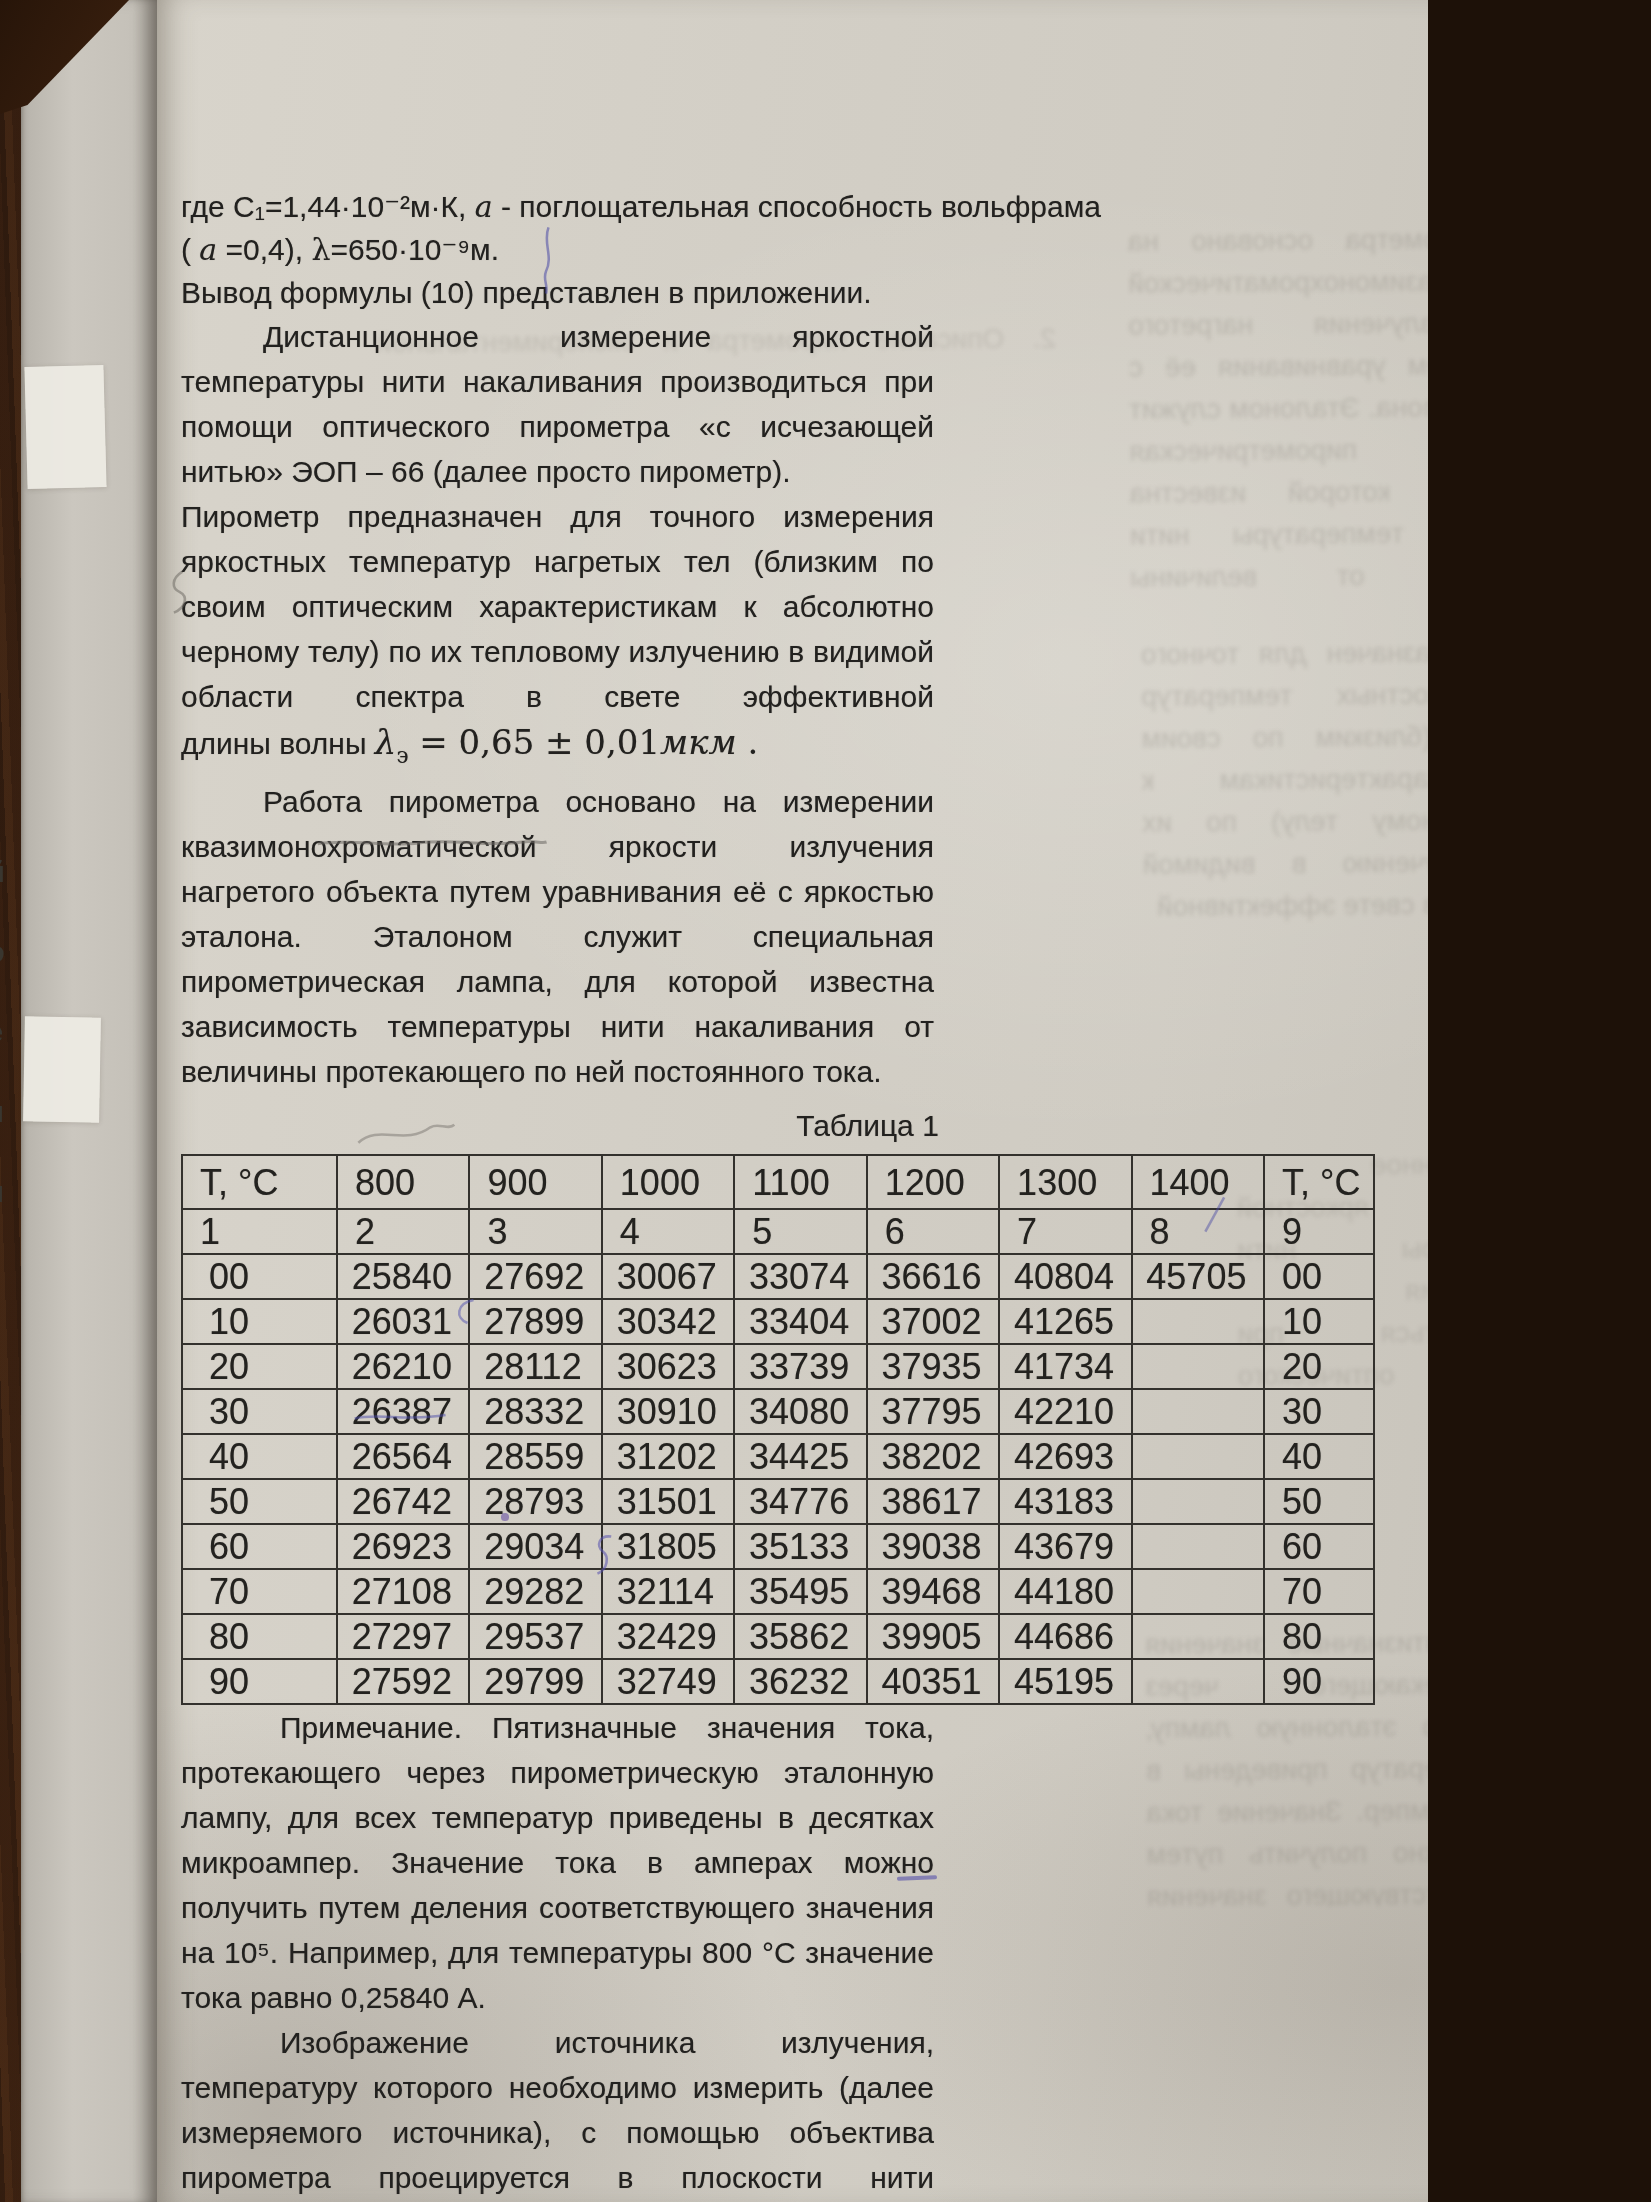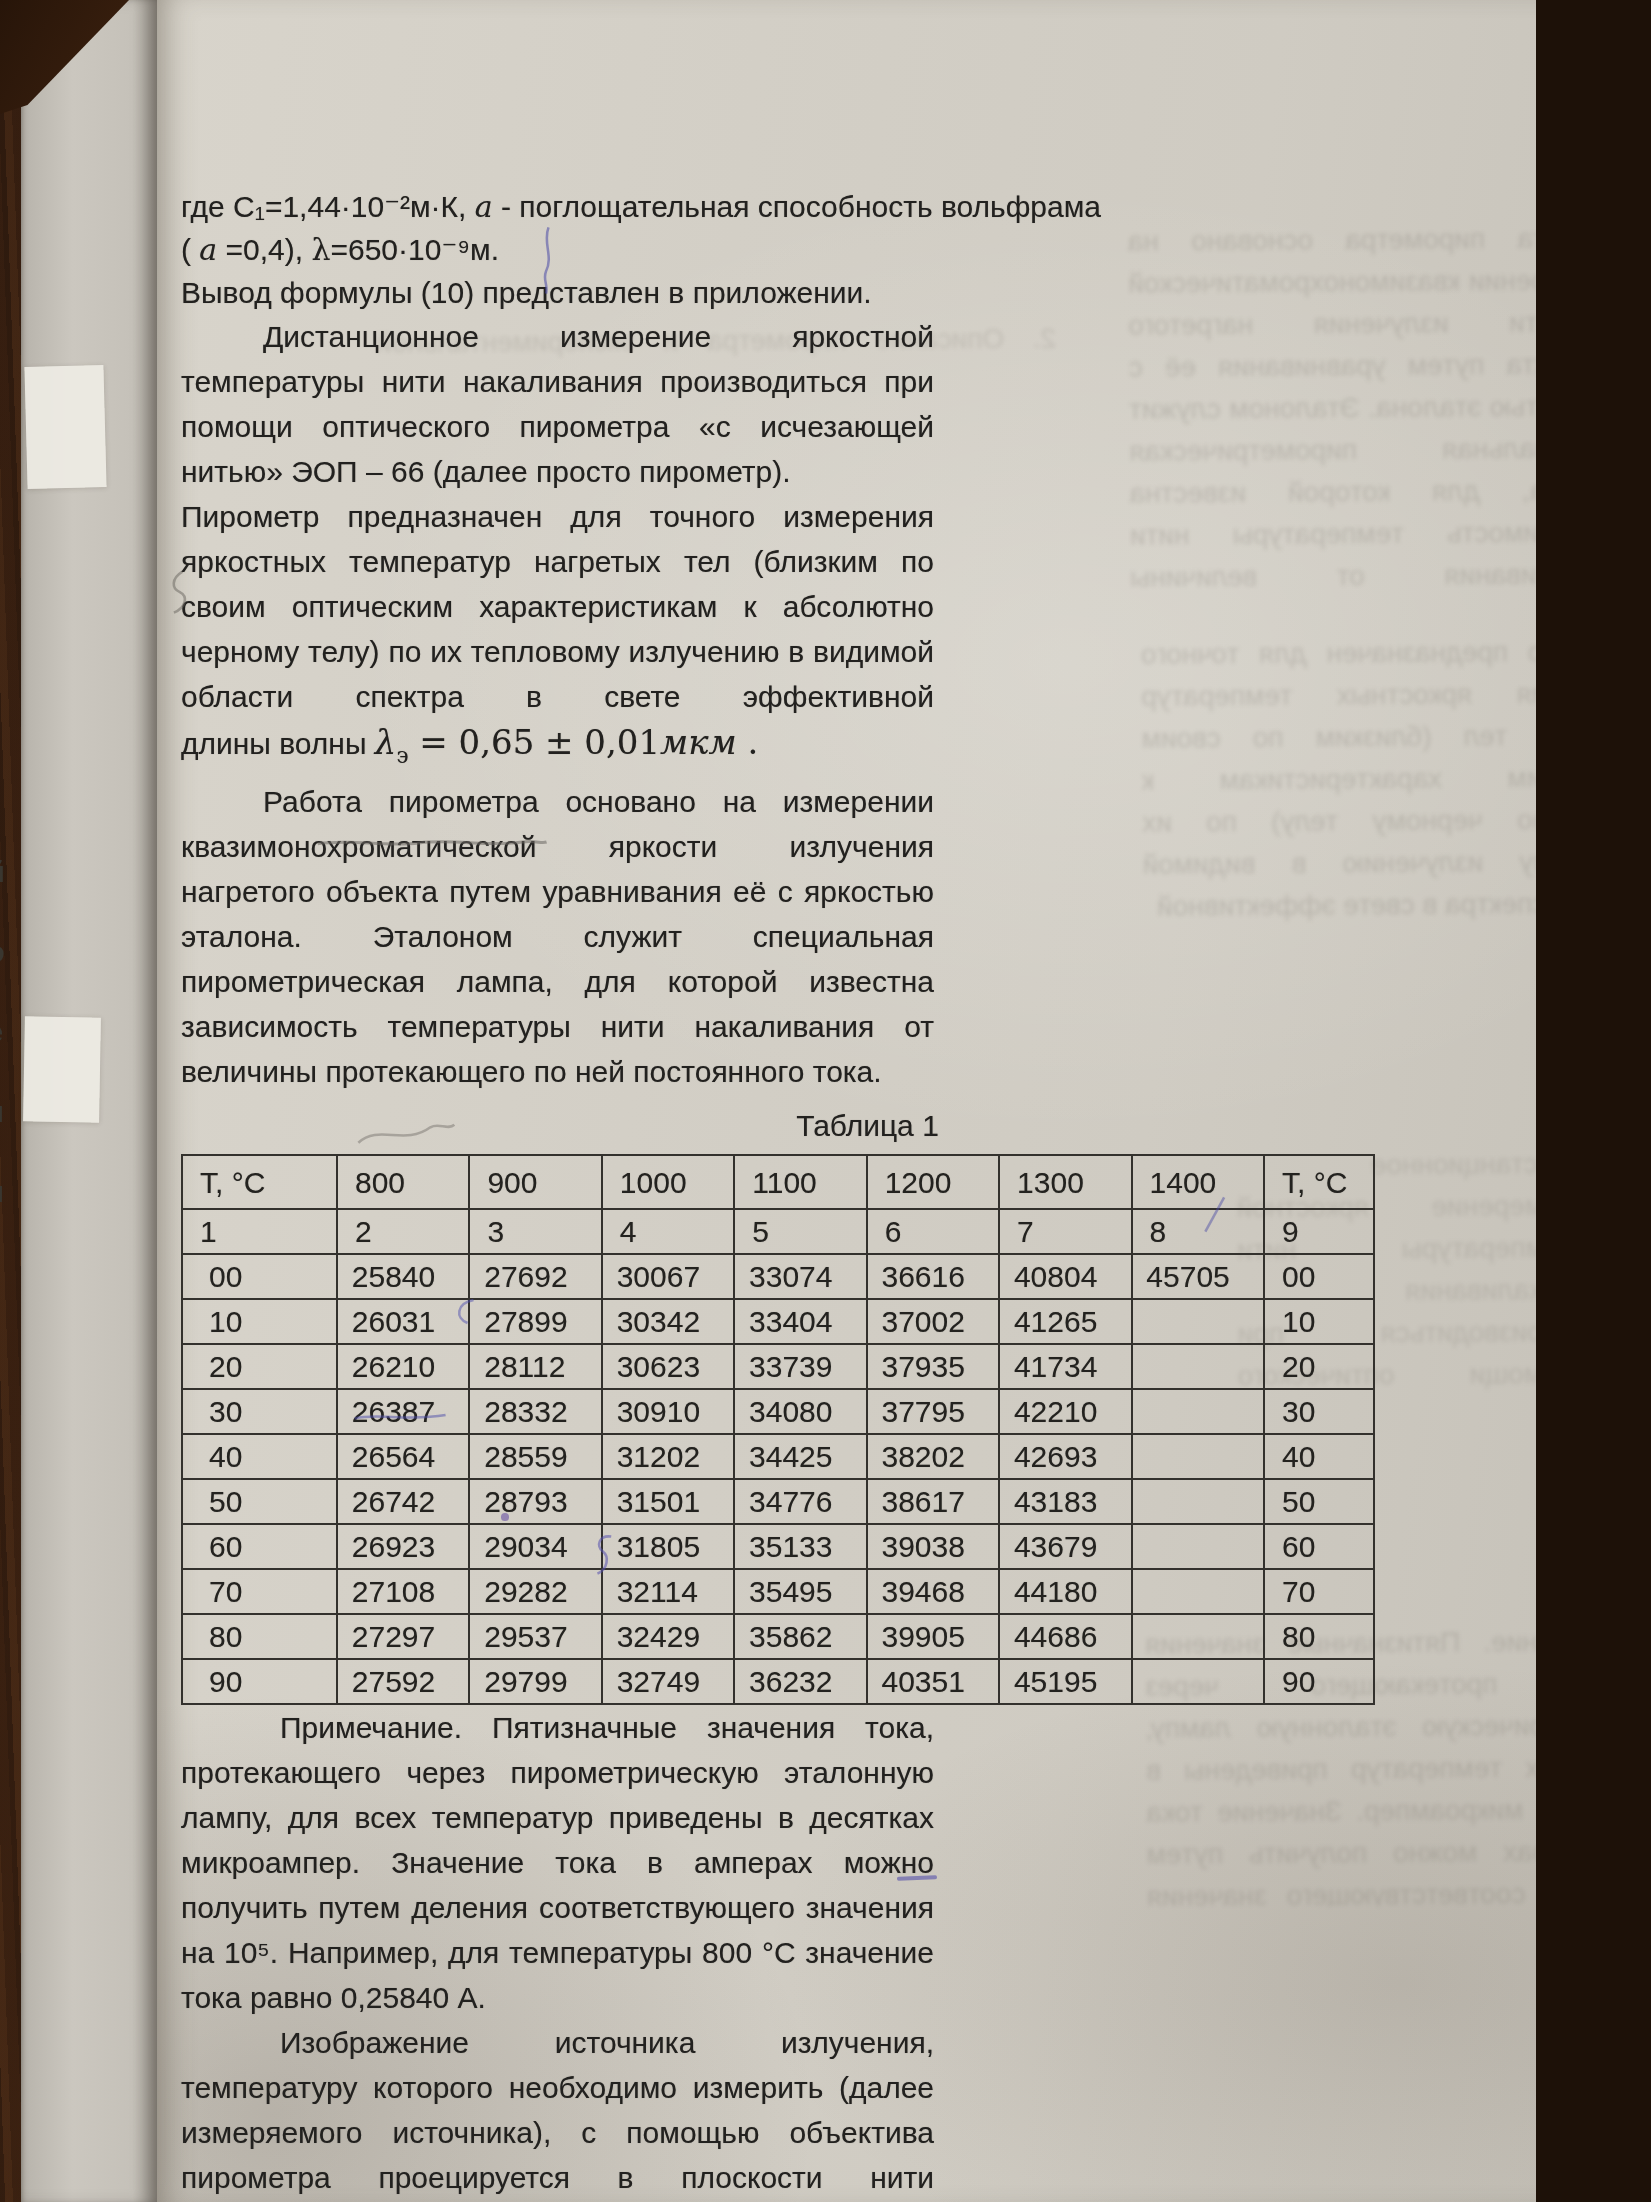--- a/index.html
+++ b/index.html
@@ -1,16 +1,16 @@
 <!DOCTYPE html>
 <html style="font-size:13.8px"><head>
 <meta charset="utf-8">
 <style>
   html,body{margin:0;padding:0;background:#1d1108;}
-  .scene{position:relative;width:1536px;height:2203px;overflow:hidden;
+  .scene{position:relative;width:1428px;height:2203px;overflow:hidden;
     font-family:"Liberation Sans","DejaVu Sans",sans-serif;}
   
   .wood{position:absolute;inset:0;
     background:
       repeating-linear-gradient(88deg, rgba(15,8,4,.28) 0 5.2px, rgba(95,58,28,.16) 5.2px 13px, rgba(35,18,8,.22) 13px 24px),
       linear-gradient(95deg,#3a2112 0%,#4c2b15 30%,#57321b 58%,#3c2210 100%);}
   .wood-corner{position:absolute;left:0;top:0;width:146px;height:129px;
     clip-path:polygon(0 0,129px 0,27.5px 105px,0 114px);
     background:linear-gradient(120deg,#271509,#402310);}
   
@@ -43,21 +43,21 @@
   p.body{width:753px;margin:0;text-align:justify;line-height:45px;}
   p.ind{text-indent:82px;}
   p.ind-lg{text-indent:99px;}
   p.stretch{text-align-last:justify;}
   .formula-line{width:753px;line-height:46px;}
   .formula{font-family:"DejaVu Serif",serif;font-size:34px;text-align:center;}
   .formula .lam{font-style:italic;}
   .formula .sub{font-size:21.5px;vertical-align:-8.6px;}
   .formula .unit{font-style:italic;}
   .tbl-caption{margin:12px 0 8.6px 168px;line-height:40px;text-align:center;}
-  table.ttable{border-collapse:collapse;table-layout:fixed;width:1194px;font-size:30px;color:#23221f;}
+  table.ttable{border-collapse:collapse;table-layout:fixed;width:1194px;font-size:36px;color:#23221f;}
   table.ttable td{border:2.6px solid #33312d;padding:0 0 0 13.8px;height:36px;vertical-align:middle;
     text-shadow:0 0 0.9px rgba(45,42,38,.35);}
   table.ttable tr.row-header td{height:52px;padding-left:17px;}
   table.ttable tr.row-nums td{height:41px;padding-left:17px;}
   table.ttable td:first-child{width:136px;padding-left:26px;}
   table.ttable td:last-child{width:91px;padding-left:17px;}
   .note-block{margin-top:46px;}
   
   .ghost{position:absolute;color:rgba(108,102,94,.38);filter:blur(2.1px);
     transform:scaleX(-1) rotate(.4deg);font-size:28px;line-height:42px;

